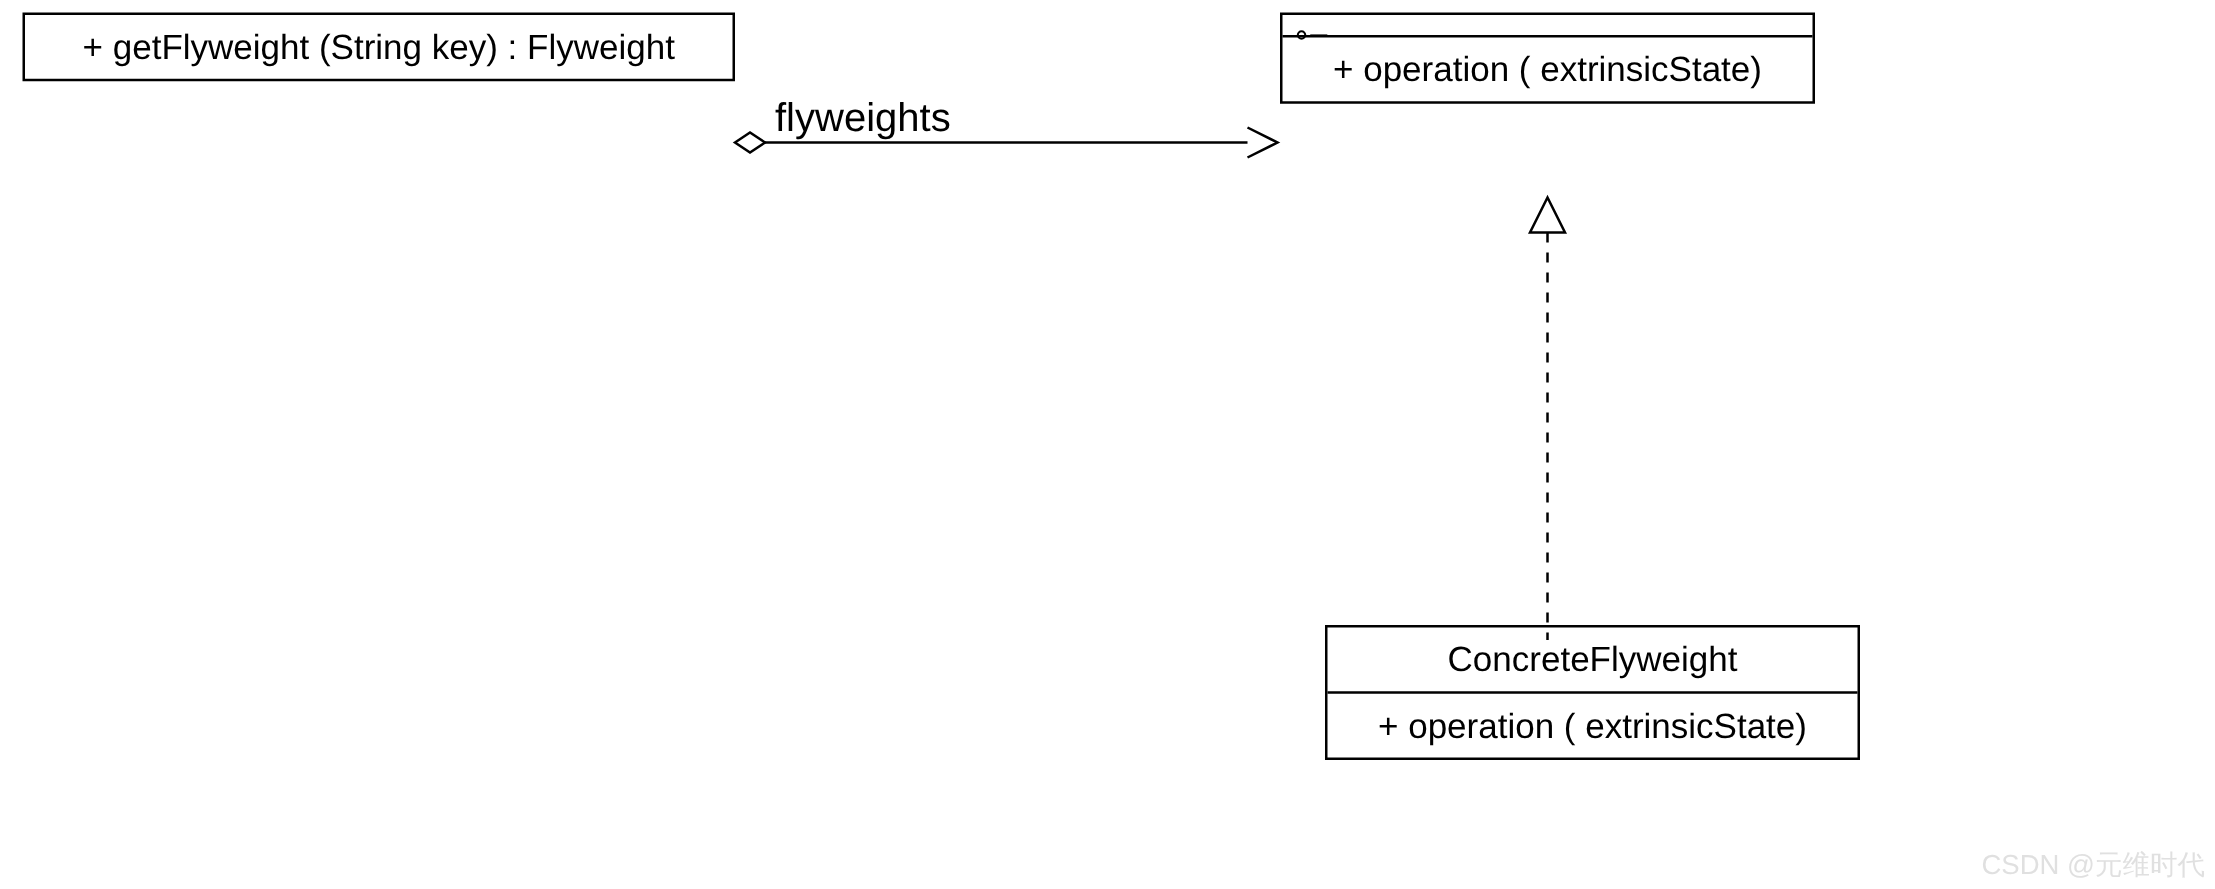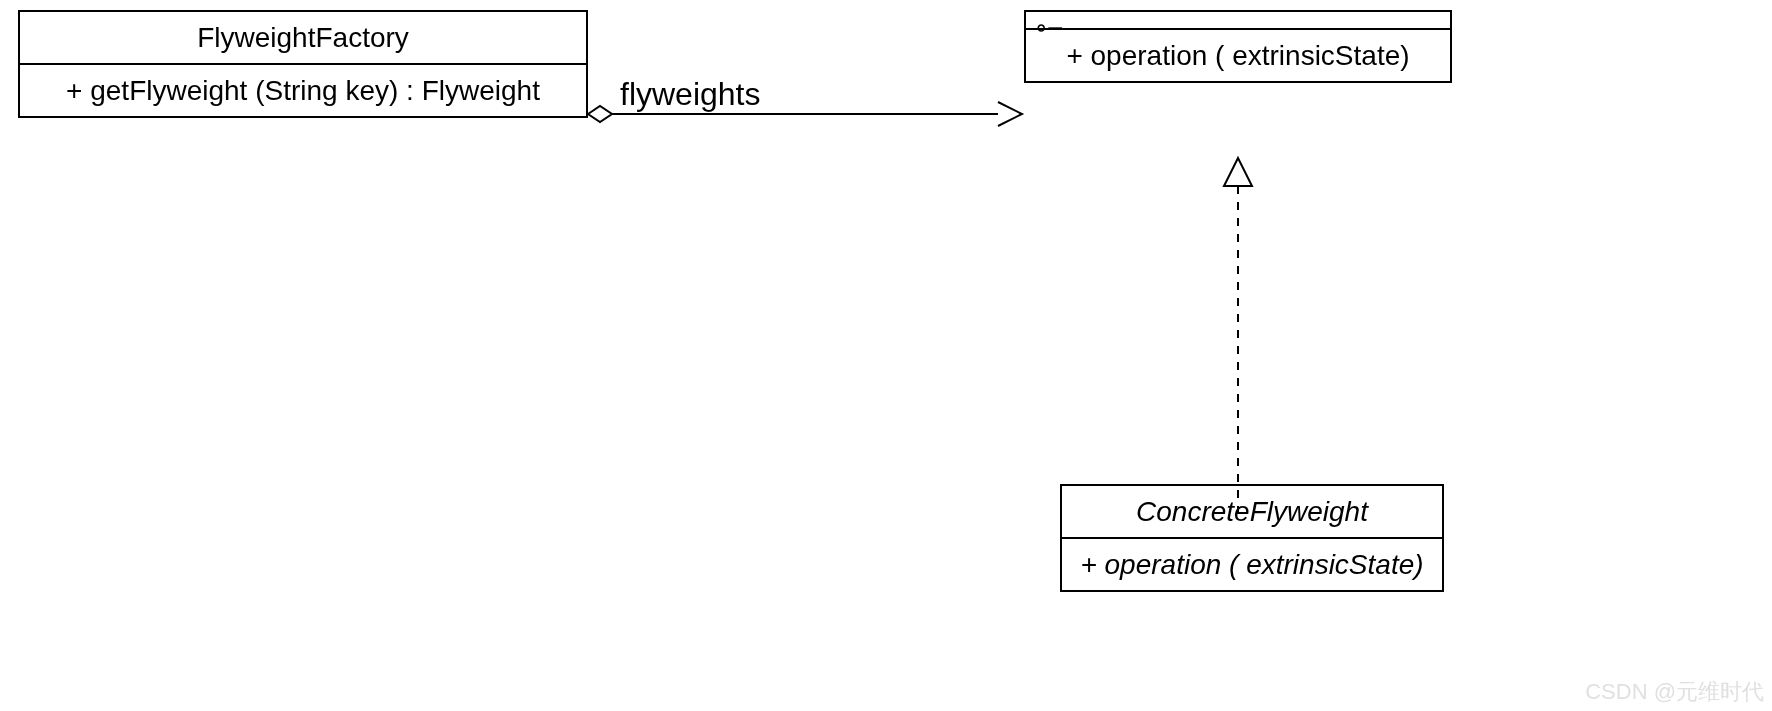--- a/index.html
+++ b/index.html
@@ -58,31 +58,30 @@
       font-size: 22px;
       color: #ccc;
       opacity: 0.6;
       font-family: sans-serif;
     }
   </style>
 </head>
 <body>
 
 <div class="uml-class" style="left:18px; top:10px; width:570px;">
-  <div class="uml-section uml-name">FlyweightFactory</div>
   <div class="uml-section uml-ops">+  getFlyweight (String key)  : Flyweight</div>
 </div>
 
 <div class="uml-class" style="left:1024px; top:10px; width:428px;">
   <div class="interface-icon" style="left:6px; top:4px;">⚬─</div>
   <div class="uml-empty"></div>
   <div class="uml-section uml-ops">+  operation ( extrinsicState)</div>
 </div>
 
-<div class="uml-class" style="left:1060px; top:484px; width:384px;font-style:italic;">
+<div class="uml-class" style="left:1060px; top:500px; width:428px;">
   <div class="uml-section uml-name">ConcreteFlyweight</div>
   <div class="uml-section uml-ops">+  operation ( extrinsicState)</div>
 </div>
 
 <svg class="connector" style="left:588px; top:100px; width:436px; height:40px;">
 
   <line x1="24" y1="14" x2="410" y2="14" stroke="#000" stroke-width="2"></line>
 
   <polygon points="0,14 12,6 24,14 12,22" fill="#fff" stroke="#000" stroke-width="2"></polygon>
 

